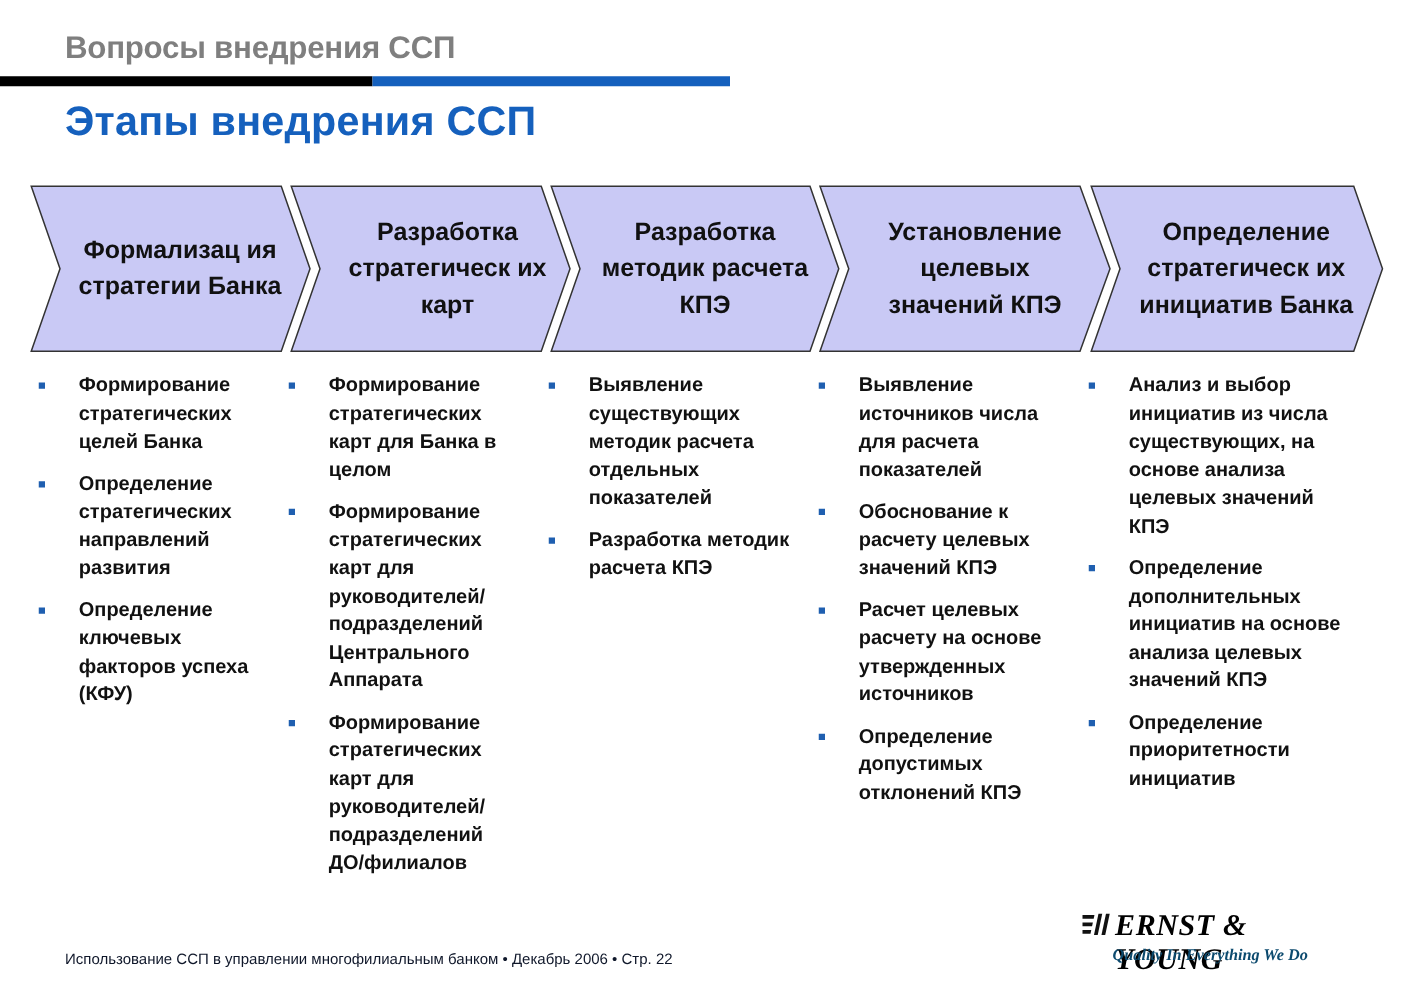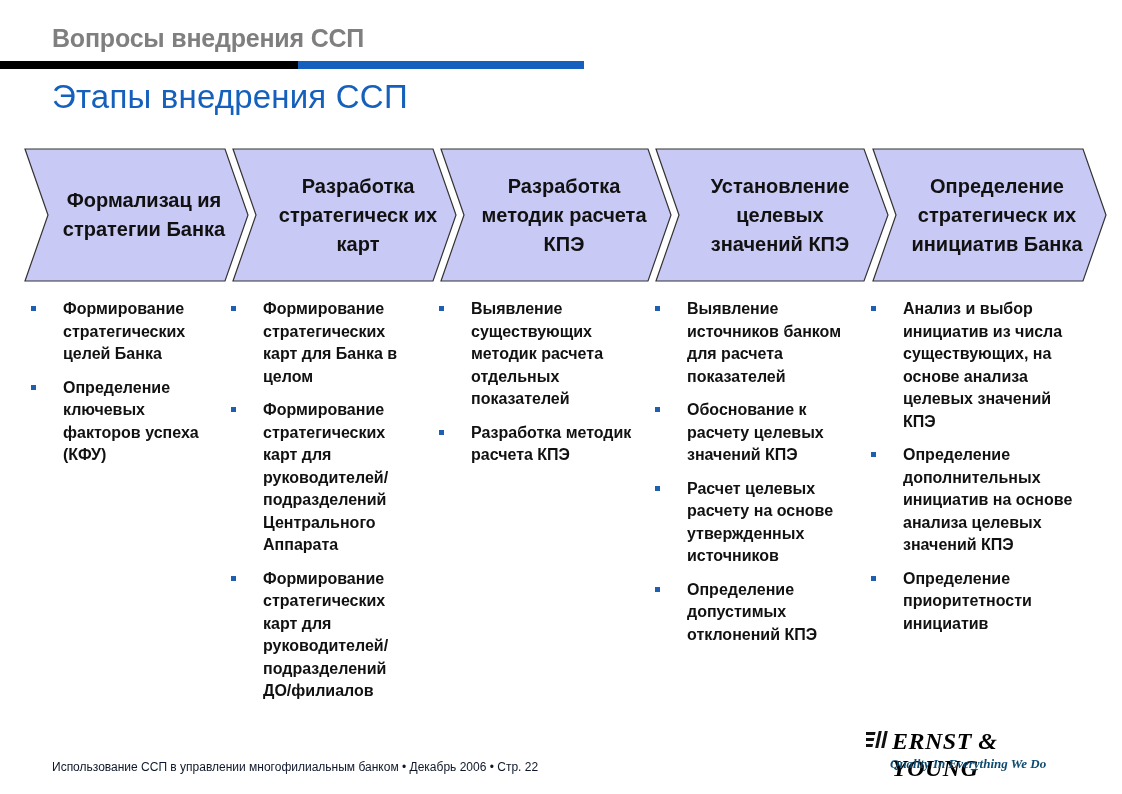--- a/index.html
+++ b/index.html
@@ -1,20 +1,20 @@
 <!DOCTYPE html>
 <html><head>
 <meta charset="utf-8">
 <style>
   html, body { margin: 0; padding: 0; background: #ffffff; }
   body { width: 1122px; height: 794px; position: relative; overflow: hidden; font-family: "Liberation Sans", sans-serif; color: #111; }
   .supertitle { position: absolute; left: 52px; top: 24px; font-size: 25px; font-weight: bold; color: #7f7f7f; letter-spacing: -0.2px; }
   .rule-black { position: absolute; left: 0; top: 61px; width: 298px; height: 8px; background: #000; }
   .rule-blue { position: absolute; left: 298px; top: 61px; width: 286px; height: 8px; background: #1560bd; }
-  .title { position: absolute; left: 52px; top: 78px; font-size: 33px; font-weight: normal; color: #1560bd; letter-spacing: 0.2px; }
+  .title { position: absolute; left: 52px; top: 78px; font-size: 33px; font-weight: bold; color: #1560bd; letter-spacing: 0.2px; }
 
   .chevrons { position: absolute; left: 0; top: 0; width: 1122px; height: 300px; pointer-events: none; }
   .chevrons svg { position: absolute; left: 0; top: 0; }
   .chev-label { position: absolute; top: 149px; height: 132px; display: flex; align-items: center; justify-content: center; text-align: center; font-size: 20px; font-weight: bold; line-height: 29px; color: #111; pointer-events: auto; }
 
   .col { position: absolute; top: 298px; }
   .item { position: relative; padding-left: 32px; font-size: 16px; font-weight: bold; line-height: 22.5px; color: #111; margin-bottom: 11px; }
   .bullet { position: absolute; left: 0; top: 8px; width: 5px; height: 5px; background: #1f5fb0; }
 
   .footer { position: absolute; left: 52px; top: 760px; font-size: 12px; color: #0f172a; }
@@ -43,37 +43,37 @@
   </svg>
   <div class="chev-label" style="left:60px; width:168px;">Формализац ия стратегии Банка</div>
   <div class="chev-label" style="left:270px; width:176px;text-align:center;">Разработка стратегическ их карт</div>
   <div class="chev-label" style="left:478px; width:172px;">Разработка методик расчета КПЭ</div>
   <div class="chev-label" style="left:692px; width:176px;">Установление целевых значений КПЭ</div>
   <div class="chev-label" style="left:906px; width:182px;">Определение стратегическ их инициатив Банка</div>
 </div>
 
 <div class="col" style="left:31px; width:185px;">
   <div class="item"><span class="bullet"></span><span>Формирование стратегических целей Банка</span></div>
-  <div class="item"><span class="bullet"></span></div>
+  <div class="item"><span class="bullet"></span><span>Определение стратегических направлений развития</span></div>
   <div class="item"><span class="bullet"></span><span>Определение ключевых факторов успеха (КФУ)</span></div>
 </div>
 
 <div class="col" style="left:231px; width:185px;">
   <div class="item"><span class="bullet"></span><span>Формирование стратегических карт для Банка в целом</span></div>
   <div class="item"><span class="bullet"></span><span>Формирование стратегических карт для руководителей/ подразделений Центрального Аппарата</span></div>
   <div class="item"><span class="bullet"></span><span>Формирование стратегических карт для руководителей/ подразделений ДО/филиалов</span></div>
 </div>
 
 <div class="col" style="left:439px; width:210px;">
   <div class="item"><span class="bullet"></span><span>Выявление существующих методик расчета отдельных показателей</span></div>
   <div class="item"><span class="bullet"></span><span>Разработка методик расчета КПЭ</span></div>
 </div>
 
 <div class="col" style="left:655px; width:200px;">
-  <div class="item"><span class="bullet"></span><span>Выявление источников банком для расчета показателей</span></div>
+  <div class="item"><span class="bullet"></span><span>Выявление источников числа для расчета показателей</span></div>
   <div class="item"><span class="bullet"></span><span>Обоснование к расчету целевых значений КПЭ</span></div>
   <div class="item"><span class="bullet"></span><span>Расчет целевых расчету на основе утвержденных источников</span></div>
   <div class="item"><span class="bullet"></span><span>Определение допустимых отклонений КПЭ</span></div>
 </div>
 
 <div class="col" style="left:871px; width:205px;">
   <div class="item"><span class="bullet"></span><span>Анализ и выбор инициатив из числа существующих, на основе анализа целевых значений КПЭ</span></div>
   <div class="item"><span class="bullet"></span><span>Определение дополнительных инициатив на основе анализа целевых значений КПЭ</span></div>
   <div class="item"><span class="bullet"></span><span>Определение приоритетности инициатив</span></div>
 </div>

